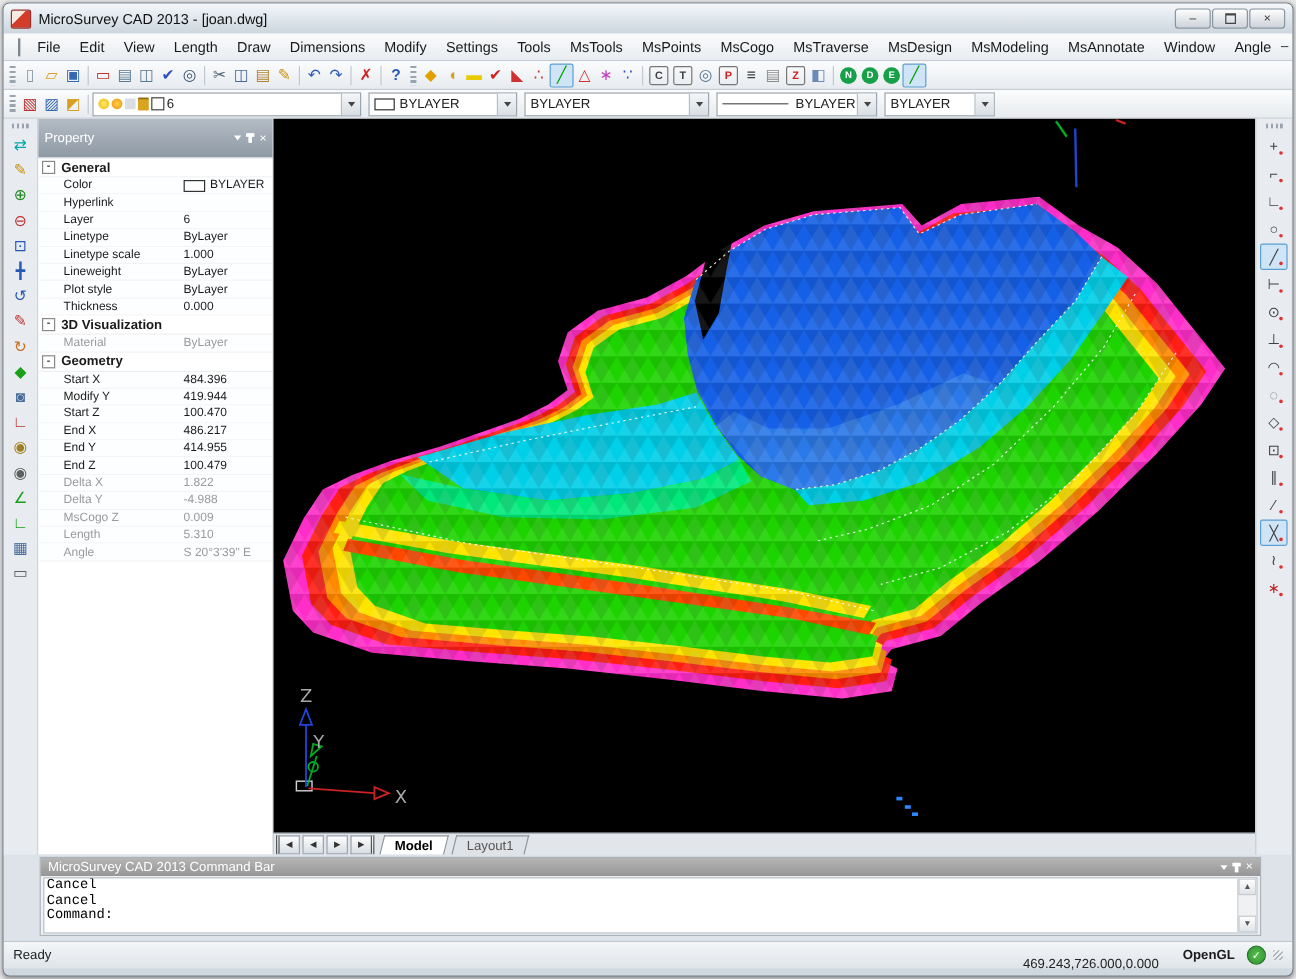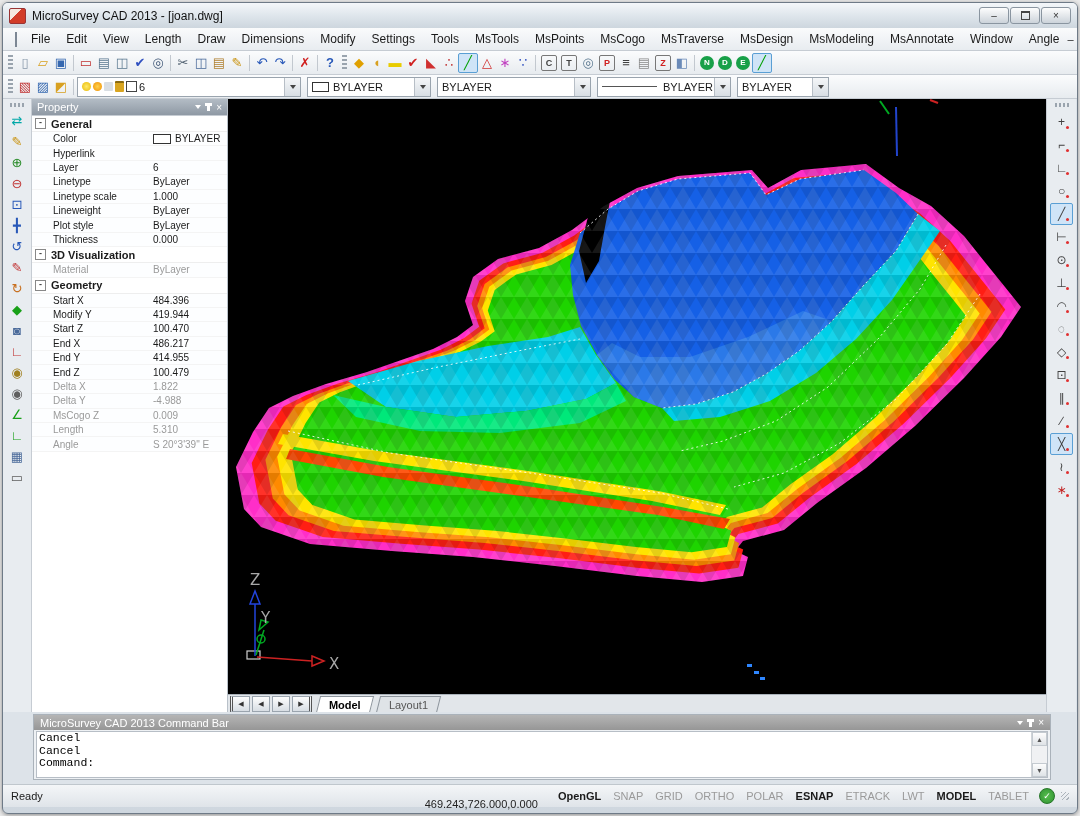--- a/index.html
+++ b/index.html
@@ -63,21 +63,21 @@
   .right-strip{position:absolute;left:1043px;top:0;width:29px;height:100%;background:#e8ecf0;
     border-left:1px solid #c6ccd3;display:flex;flex-direction:column;align-items:center;padding-top:2px;}
   .snap-i{width:21px;height:20px;margin:1px 0;display:flex;align-items:center;justify-content:center;
     font-size:12px;position:relative;border:1px solid transparent;border-radius:2px;}
   .snap-i::after{content:"";position:absolute;right:3px;bottom:3px;width:3px;height:3px;border-radius:50%;
     background:#e03030;}
   .snap-i.active{background:#cfe4f7;border-color:#5a9fd4;}
   
   .prop-panel{position:absolute;left:29px;top:0;width:195px;height:100%;background:#f2f4f6;
     border-right:2px solid #b9c1c9;display:flex;flex-direction:column;}
-  .pp-title{height:16px;background:linear-gradient(#b3bcc5,#8f99a4);color:#fff;font-size:11px;
+  .pp-title{height:32px;background:linear-gradient(#b3bcc5,#8f99a4);color:#fff;font-size:11px;
     display:flex;align-items:center;padding:0 5px;}
   .pp-ticons{margin-left:auto;display:flex;gap:6px;align-items:center;color:#fff;font-size:10px;}
   .pin-ico{width:3px;height:8px;background:#fff;position:relative;display:inline-block;}
   .pin-ico::before{content:"";position:absolute;top:0;left:-2px;width:7px;height:3px;background:#fff;}
   .pp-selector{display:flex;align-items:center;padding:5px 4px 4px 6px;gap:5px;}
   .pp-combo{flex:1;height:18px;background:#fff;border:1px solid #9aa4ae;display:flex;align-items:center;
     padding-left:4px;font-size:11px;}
   .pp-more{width:20px;height:18px;border:1px solid #9aa4ae;border-radius:2px;
     background:linear-gradient(#fdfdfd,#d8dee4);display:flex;align-items:center;justify-content:center;
     font-size:10px;}
@@ -576,28 +576,17 @@
           <span class="sarrow">▼</span>
         </div>
       </div>
     </div>
   </div>
 
   <div class="statusbar">
     <span>Ready</span>
     <span class="coords">469.243,726.000,0.000</span>
     <span class="renderer">OpenGL</span>
-    <span id="status-toggles" style="display:flex;align-items:center;">
-        <span class="sseg">SNAP</span>
-        <span class="sseg">GRID</span>
-        <span class="sseg">ORTHO</span>
-        <span class="sseg">POLAR</span>
-        <span class="sseg on">ESNAP</span>
-        <span class="sseg">ETRACK</span>
-        <span class="sseg">LWT</span>
-        <span class="sseg on">MODEL</span>
-        <span class="sseg">TABLET</span>
-      </span>
     <span class="okcheck">✓</span>
     <span class="resize-grip"></span>
   </div>
 
 </div>
 
 </body></html>

